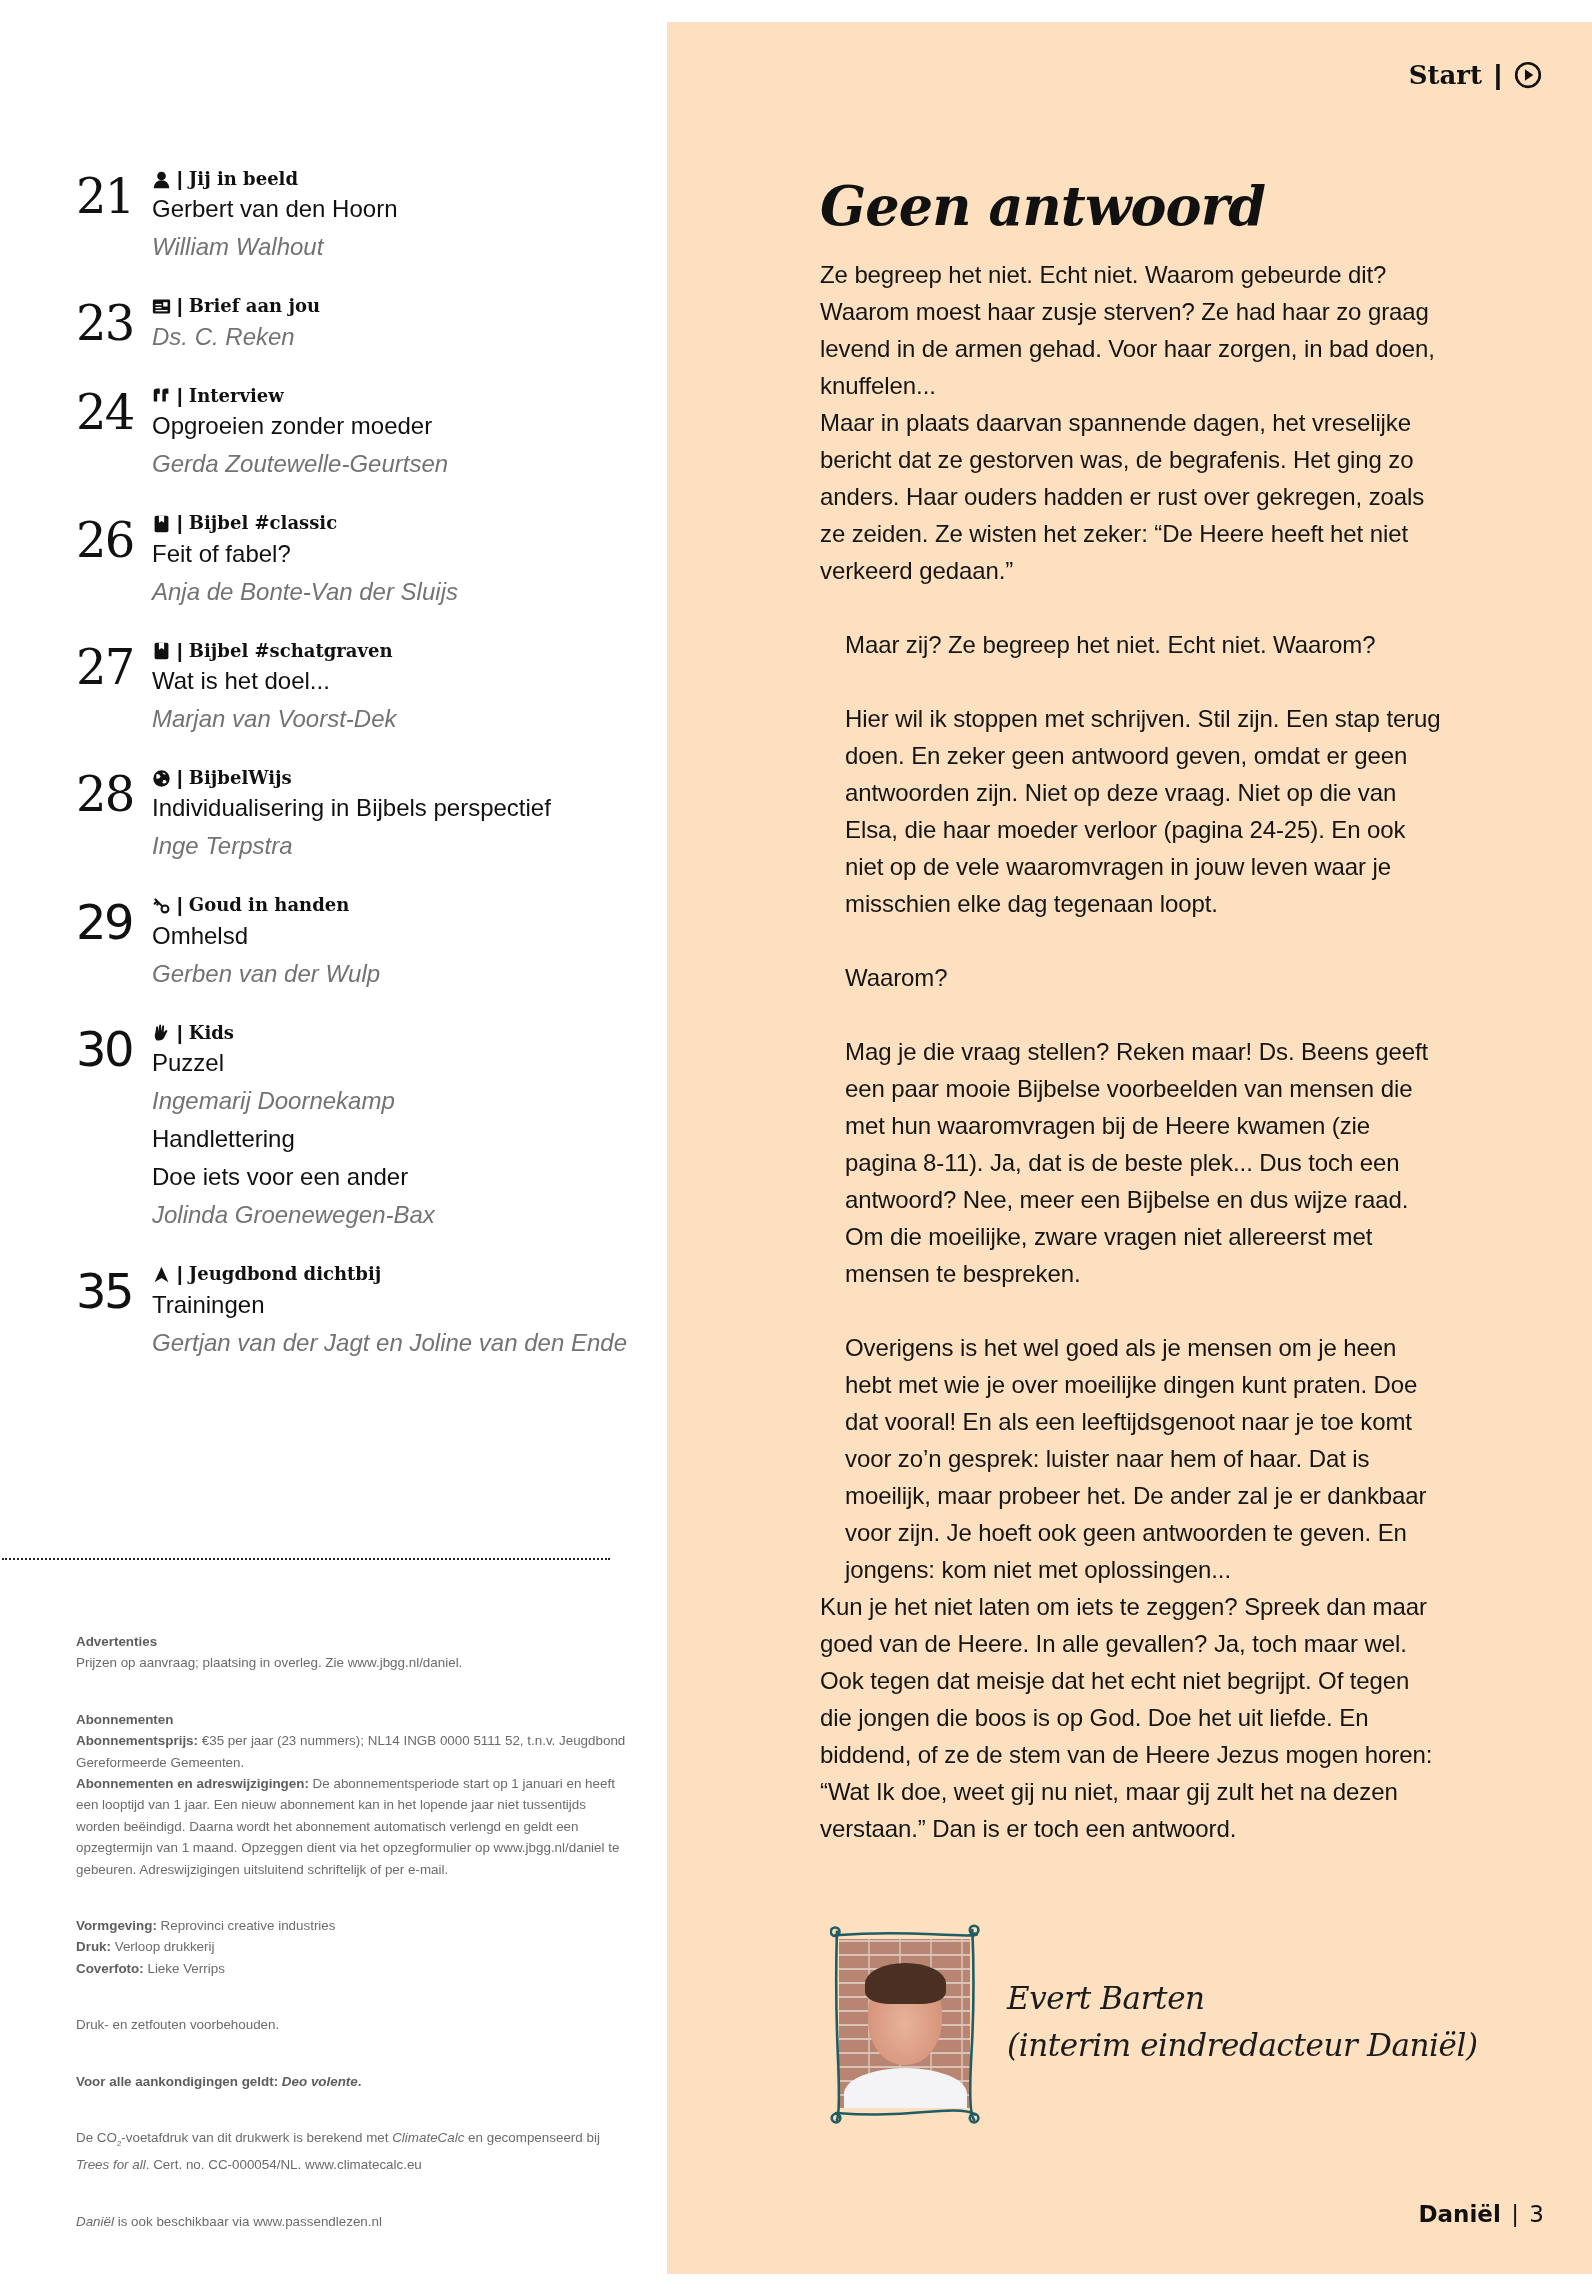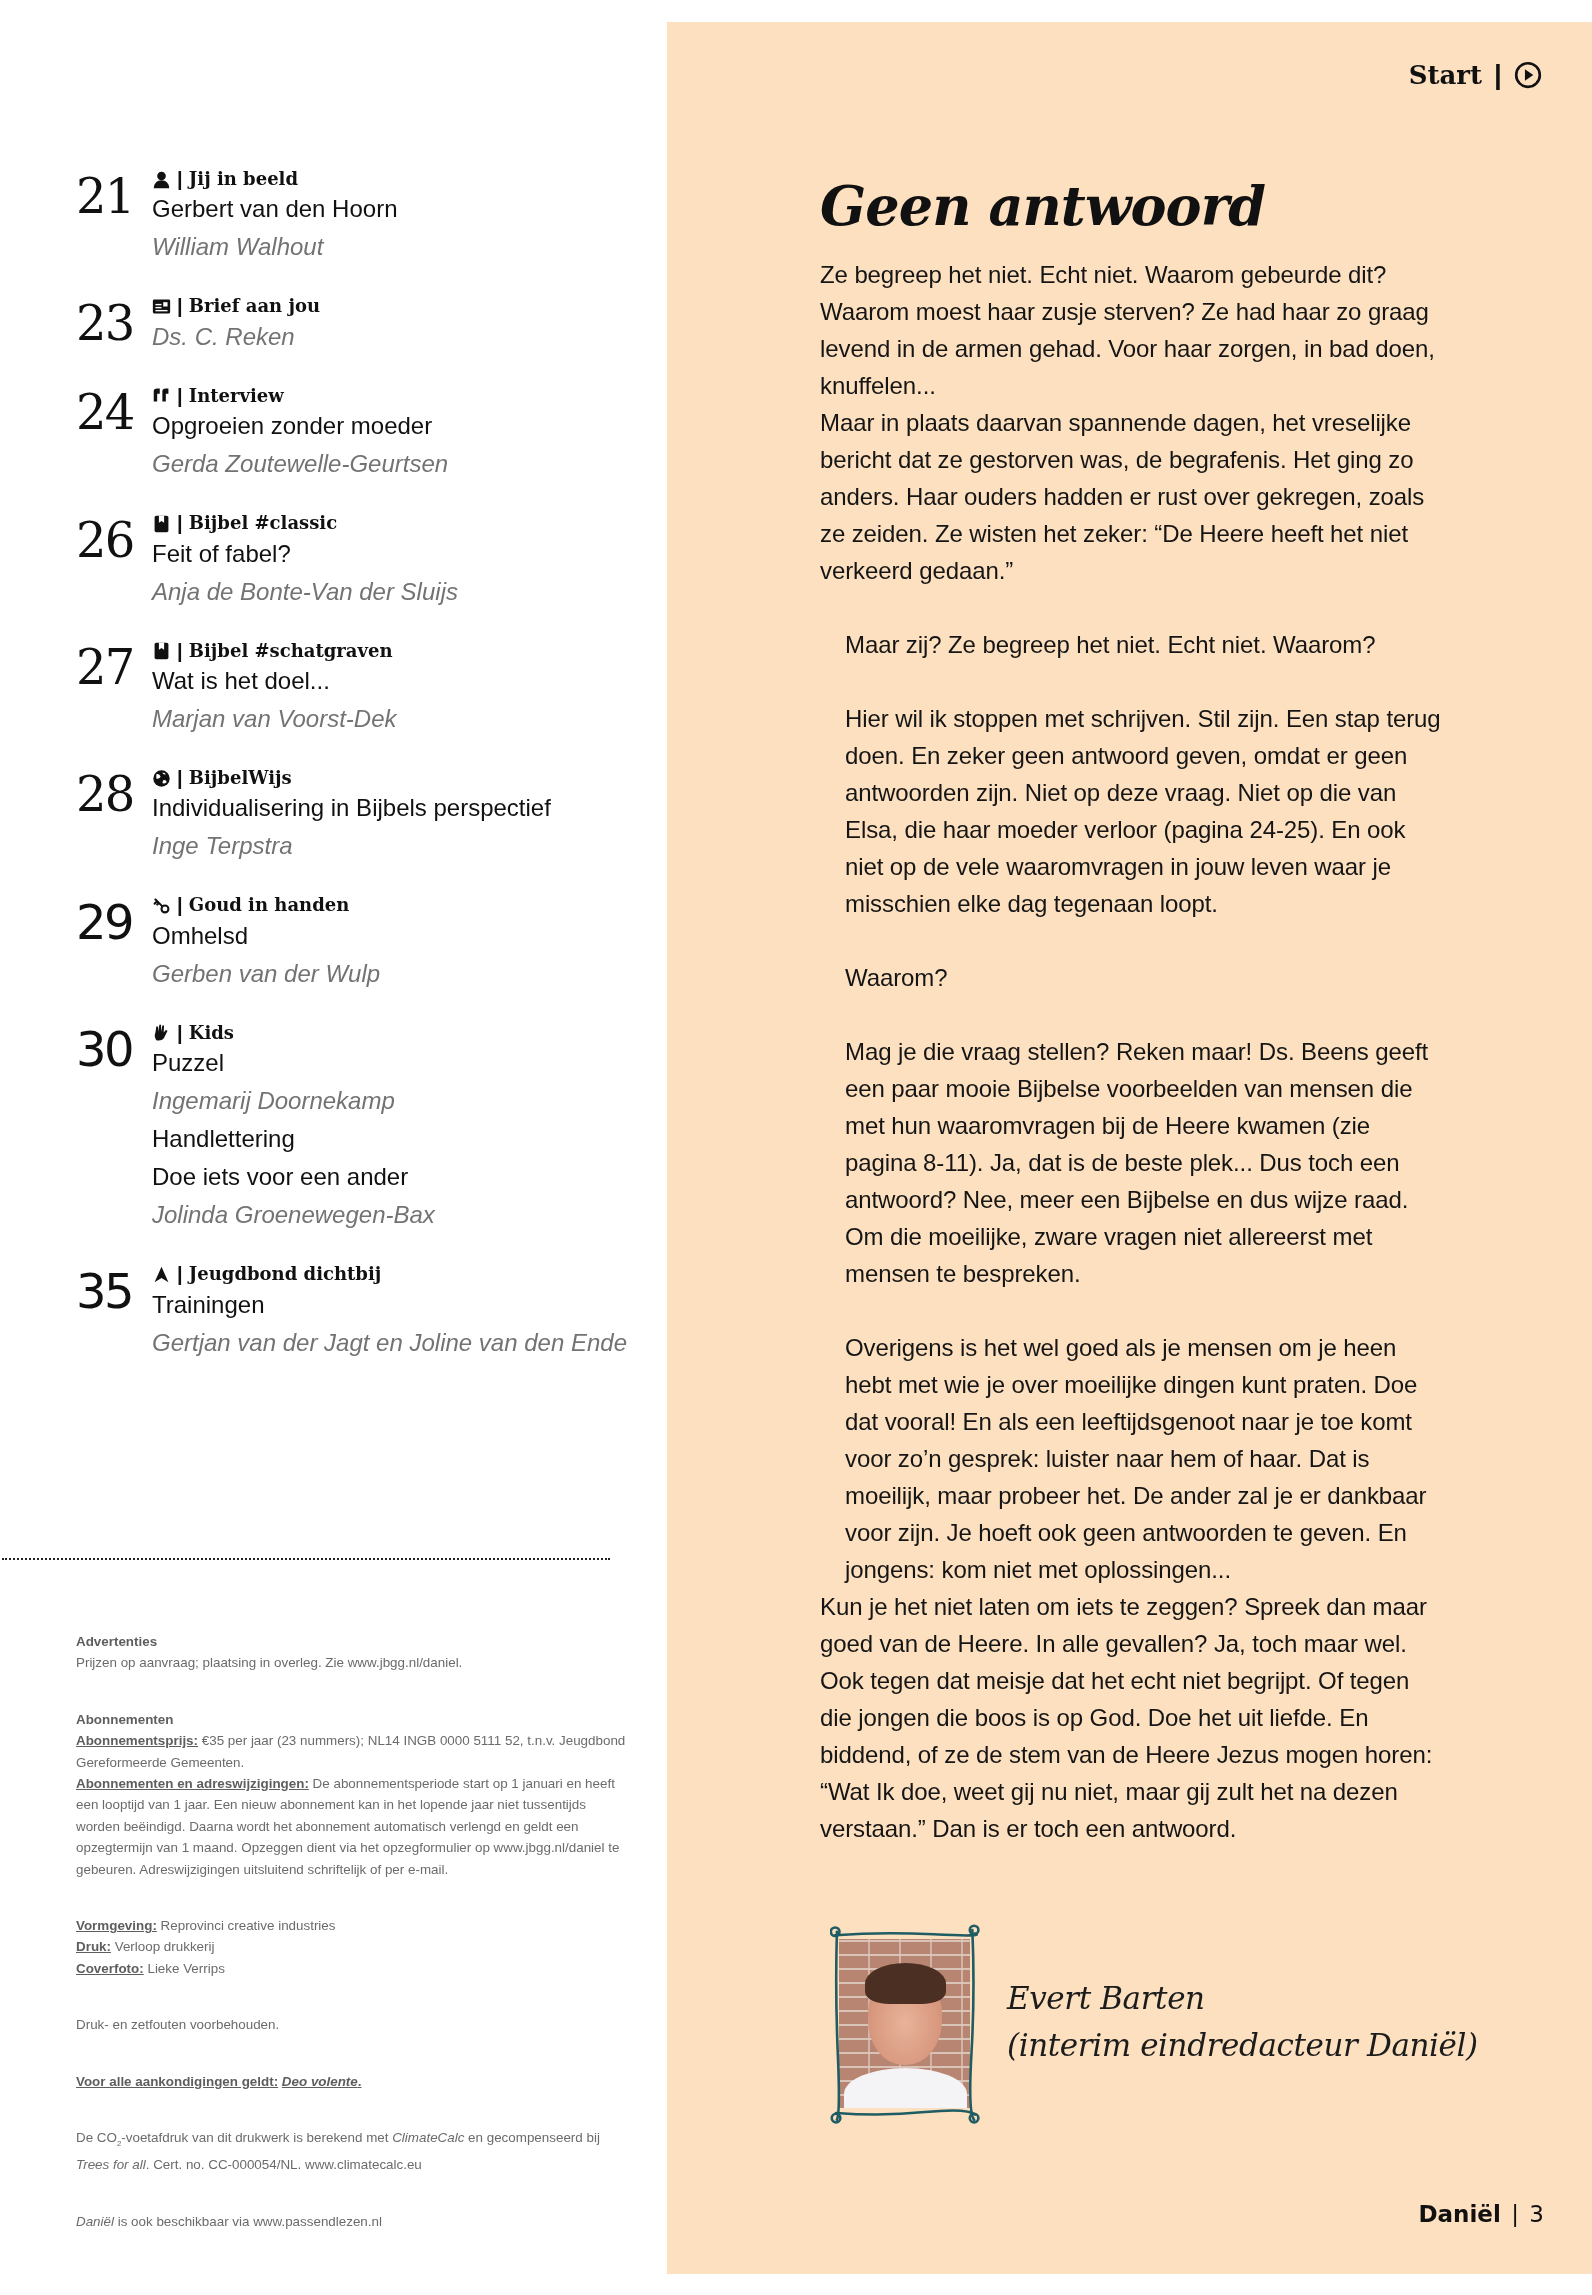--- a/index.html
+++ b/index.html
@@ -106,21 +106,21 @@
     border-top: 2.6px dotted #222;
   }
 
   
   .colophon {
     position: absolute; left: 76px; top: 1631px; width: 552px;
     font-family: "Liberation Sans", sans-serif; font-size: 13.4px; line-height: 21.4px; color: #6b6b6b;
   }
   .colophon p { margin: 0; }
   .colophon .gap { margin-top: 35px; }
-  .colophon b { color: #5e5e5e; text-decoration: underline; }
+  .colophon b { color: #5e5e5e; }
   .colophon .head { font-weight: bold; color: #5e5e5e; }
 </style>
 </head>
 <body>
 
 <div class="panel"></div>
 
 <div class="start-nav">
   <span>Start</span>
   <span class="sep">|</span>

